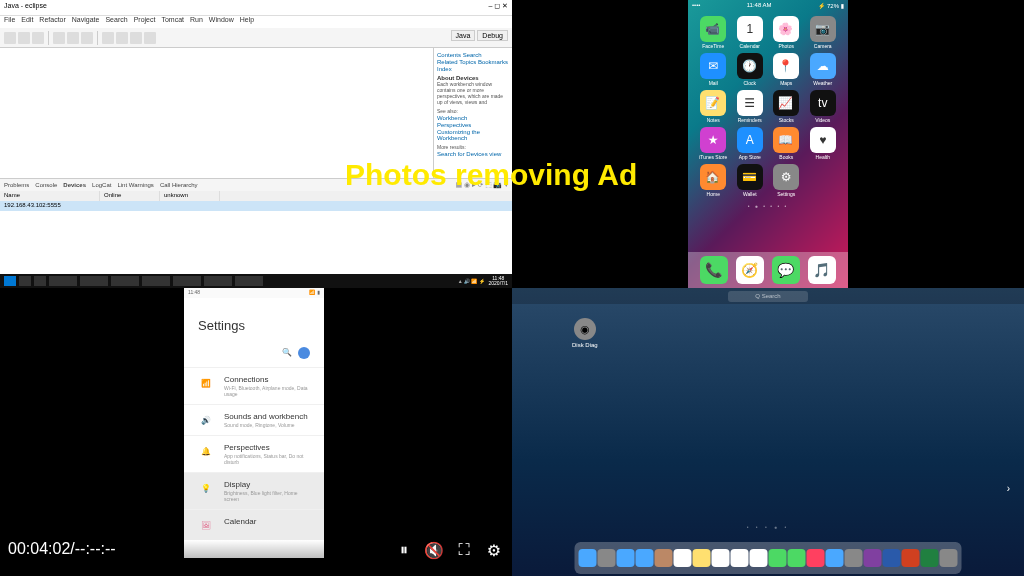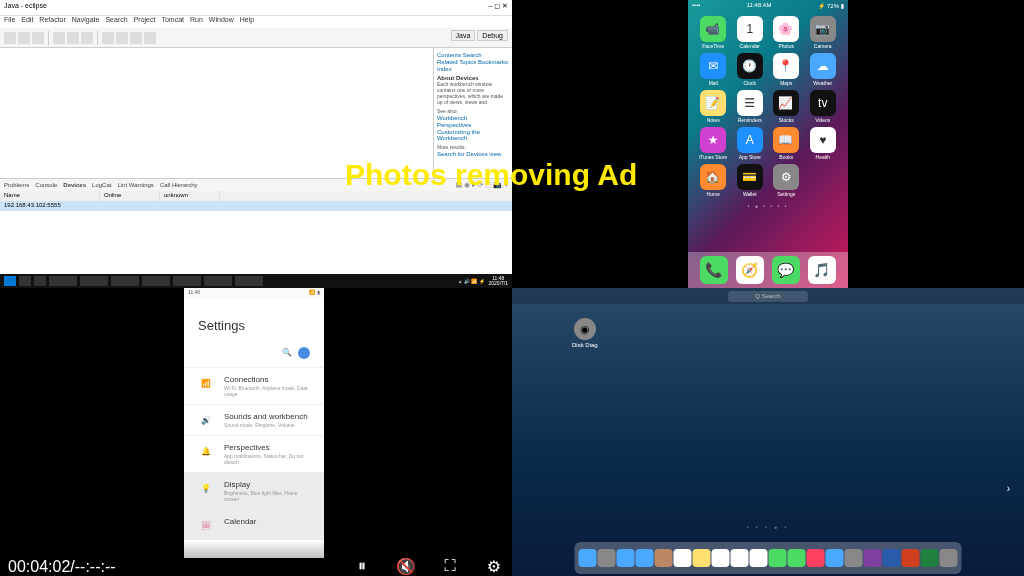--- a/index.html
+++ b/index.html
@@ -53,21 +53,21 @@
 .android-title { font-size: 13px; padding: 20px 14px 14px; color: #333; }
 .android-search { display: flex; justify-content: flex-end; padding: 0 14px 8px; gap: 6px; align-items: center; }
 .search-ico { width: 10px; height: 10px; color: #666; font-size: 8px; }
 .avatar-ico { width: 12px; height: 12px; border-radius: 50%; background: #4a8ae0; }
 .settings-item { display: flex; padding: 7px 14px; gap: 10px; align-items: flex-start; border-top: 1px solid #f0f0f0; }
 .settings-ico { width: 16px; height: 16px; border-radius: 50%; display: flex; align-items: center; justify-content: center; font-size: 8px; flex-shrink: 0; }
 .settings-txt { flex: 1; }
 .settings-name { font-size: 8px; color: #333; }
 .settings-desc { font-size: 5px; color: #999; margin-top: 1px; }
 
-.video-controls { position: absolute; bottom: 0; left: 0; right: 0; height: 36px; display: flex; align-items: flex-end; padding: 0 8px; gap: 24px; color: #fff; font-size: 15px; background: linear-gradient(transparent, rgba(0,0,0,0.5)); }
+.video-controls { position: absolute; bottom: 0; left: 0; right: 0; height: 36px; display: flex; align-items: flex-start; padding: 0 8px; gap: 10px; color: #fff; font-size: 15px; background: linear-gradient(transparent, rgba(0,0,0,0.5)); }
 .video-time { font-size: 16px; font-weight: 500; }
 .video-spacer { flex: 1; }
 .video-btn { width: 20px; height: 20px; display: flex; align-items: center; justify-content: center; font-size: 16px; }
 
 .caption-text { position: absolute; left: 345px; top: 158px; font-size: 30px; font-weight: bold; color: #ffea00; font-family: Arial, sans-serif; }
 
 
 .mac-menubar { height: 16px; background: rgba(0,0,0,0.2); display: flex; align-items: center; justify-content: center; font-size: 7px; color: #fff; }
 .spotlight { width: 80px; height: 11px; background: rgba(255,255,255,0.15); border-radius: 3px; font-size: 6px; color: rgba(255,255,255,0.6); text-align: center; line-height: 11px; }
 .desktop-icon { position: absolute; top: 30px; left: 60px; display: flex; flex-direction: column; align-items: center; }

